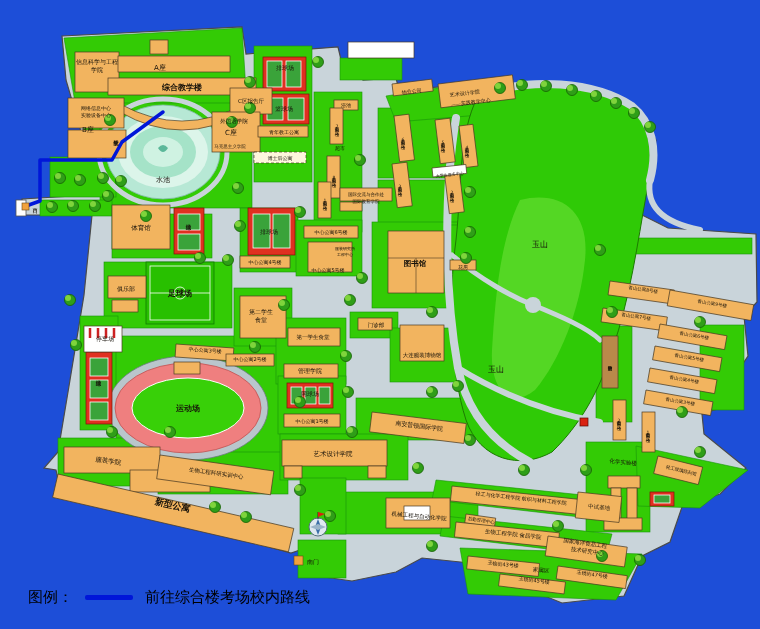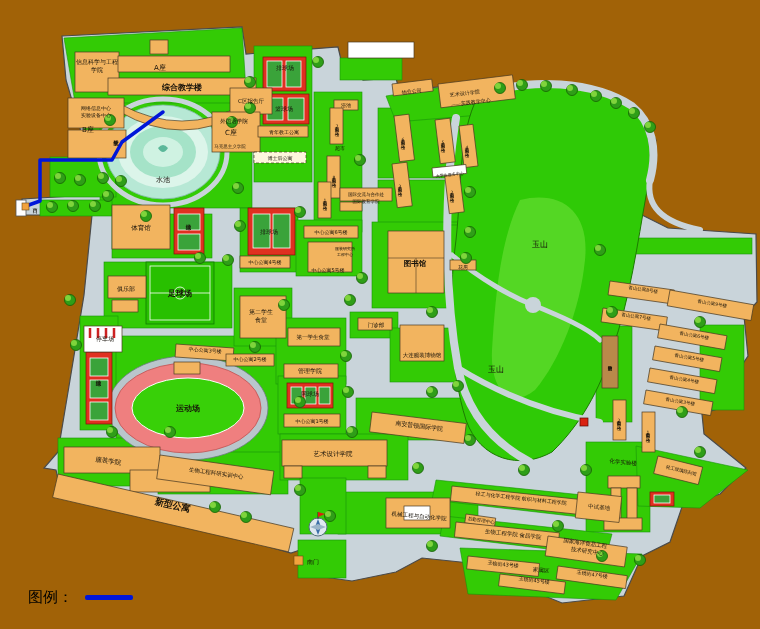--- a/index.html
+++ b/index.html
@@ -1,17 +1,17 @@
 <!DOCTYPE html>
 <html><head>
 <meta charset="utf-8">
 <style>
   html,body{margin:0;padding:0;background:#fff;}
   body{font-family:"DejaVu Sans","Liberation Sans",sans-serif;}
-  #stage{position:relative;width:760px;height:629px;background:#a16207;overflow:hidden;}
+  #stage{position:relative;width:760px;height:629px;background:#1d4ed8;overflow:hidden;}
   svg{position:absolute;top:0;left:0;}
   svg text{font-family:"DejaVu Sans","Liberation Sans",sans-serif;fill:#17120a;}
   .vtext{writing-mode:vertical-rl;text-orientation:upright;}
   .bld{fill:#f2b45f;stroke:#4a3b23;stroke-width:.7;}
   .bldw{fill:#ffffff;stroke:#4a3b23;stroke-width:.7;}
   .grn{fill:#33cb05;stroke:#18930a;stroke-width:.6;}
   .court{fill:#e03020;stroke:#7a1508;stroke-width:.7;}
   .mini{fill:#3aa33a;stroke:#fff;stroke-width:.8;}
   .road{fill:none;stroke:#c9d4da;stroke-linecap:round;}
   #legend{position:absolute;left:28px;top:588px;display:flex;align-items:center;gap:12px;
@@ -411,14 +411,15 @@
         <text x="503" y="566" font-size="5" fill="#17120a" text-anchor="middle" transform="rotate(6 503 566)">玉镜街43号楼</text>
         <text x="541" y="572" font-size="5.5" fill="#17120a" text-anchor="middle" transform="rotate(6 541 572)">家属区</text>
         <text x="534" y="582" font-size="5" fill="#17120a" text-anchor="middle" transform="rotate(7 534 582)">玉镜街45号楼</text>
         <text x="592" y="576" font-size="5" fill="#17120a" text-anchor="middle" transform="rotate(8 592 576)">玉镜街47号楼</text>
       </g>
 </svg>
 
 <div id="legend">
   <span>图例：</span>
   <span class="swatch" style="background: rgb(0, 22, 217);"></span>
+  <span>前往综合楼考场校内路线</span>
 </div>
 </div>
 
 </body></html>

